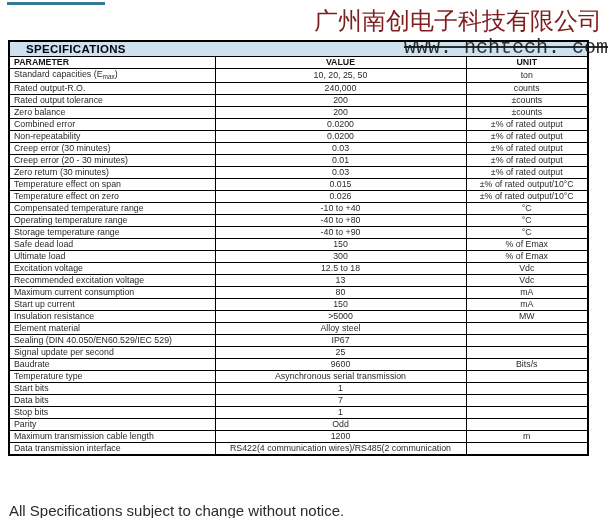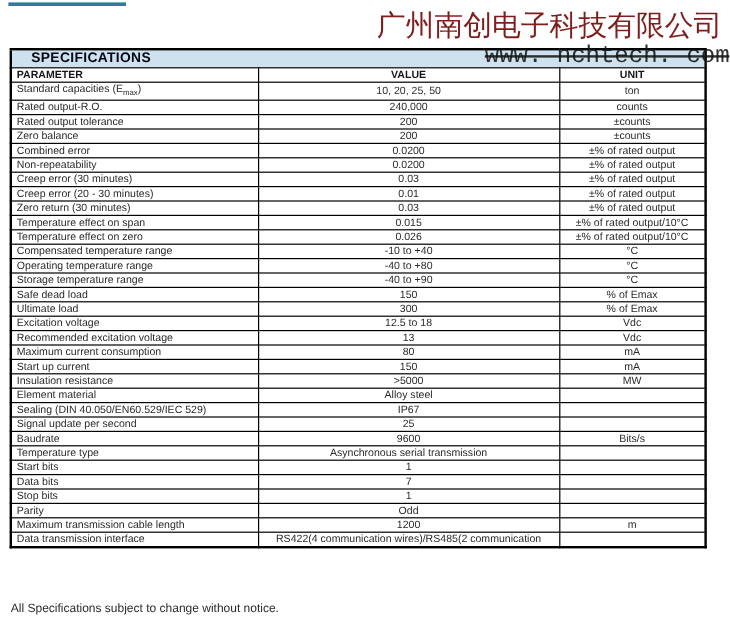--- a/index.html
+++ b/index.html
@@ -62,21 +62,21 @@
     height: 12px; font-size: 8.8px; line-height: 11px; color: #2a2a2a;
     padding: 0 4px;
   }
   tr.data-row td.col-param { text-align: left; }
   tr.data-row td.col-value, tr.data-row td.col-unit { text-align: center; }
 
   td.col-param sub { font-size: 6.5px; vertical-align: -2px; }
 
   .footer-note {
     position: absolute; left: 9px; top: 502px;
-    font-size: 10px; color: #2b2b2b;
+    font-size: 15px; color: #2b2b2b;
     font-family: "Liberation Sans", sans-serif;
   }
 </style>
 </head>
 <body>
 
 <div class="accent-line"></div>
 
 <div class="company-name">广州南创电子科技有限公司</div>
 

